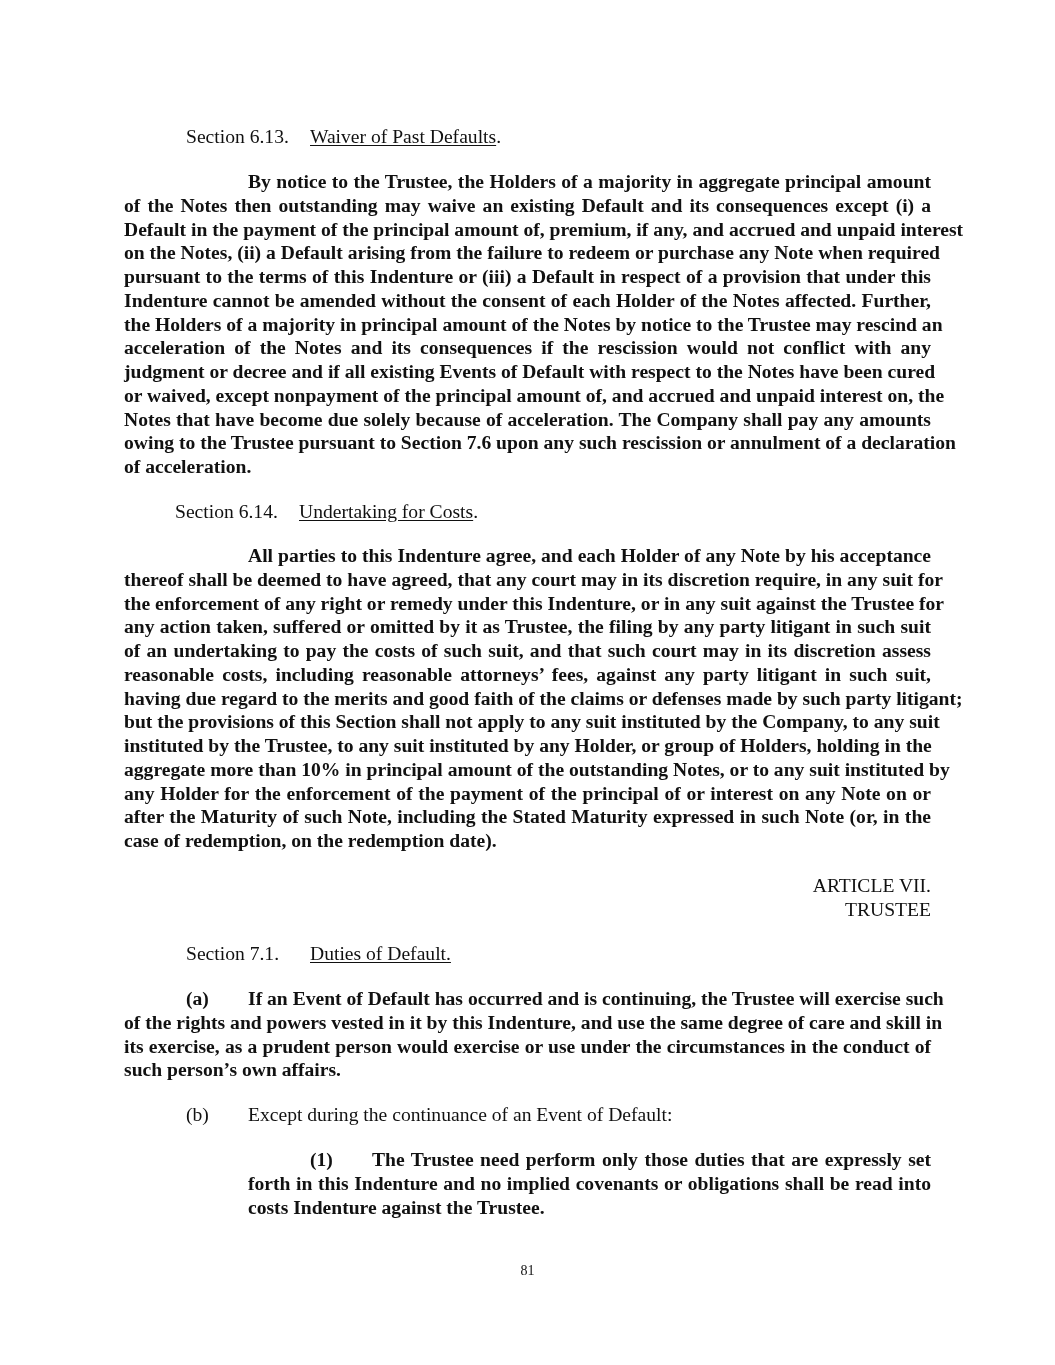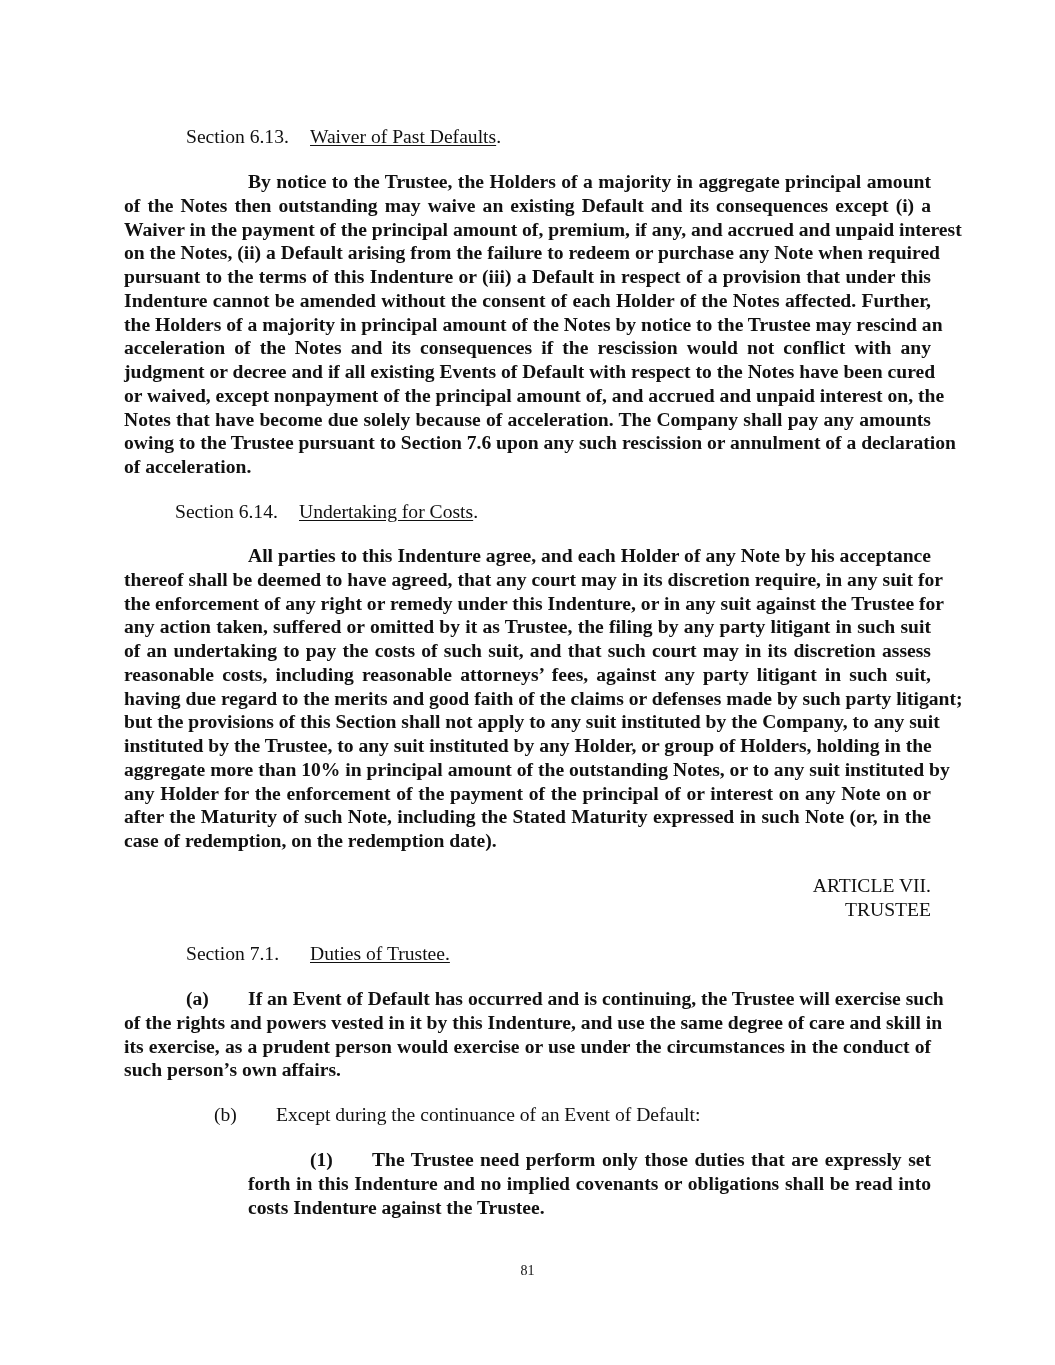--- a/index.html
+++ b/index.html
@@ -22,21 +22,21 @@
 
 <div class="page">
 
   <div class="heading" style="left:186px; top:125px;">
     <span class="num" style="width:124px;">Section 6.13.</span><span class="ttl">Waiver of Past Defaults</span><span>.</span>
   </div>
 
   <div class="blk" style="top:170px;">
     <span class="line ind1">By notice to the Trustee, the Holders of a majority in aggregate principal amount</span>
     <span class="line">of the Notes then outstanding may waive an existing Default and its consequences except (i) a</span>
-    <span class="line">Waiver in the payment of the principal amount of, premium, if any, and accrued and unpaid interest</span>
+    <span class="line">Default in the payment of the principal amount of, premium, if any, and accrued and unpaid interest</span>
     <span class="line">on the Notes, (ii) a Default arising from the failure to redeem or purchase any Note when required</span>
     <span class="line">pursuant to the terms of this Indenture or (iii) a Default in respect of a provision that under this</span>
     <span class="line">Indenture cannot be amended without the consent of each Holder of the Notes affected. Further,</span>
     <span class="line">the Holders of a majority in principal amount of the Notes by notice to the Trustee may rescind an</span>
     <span class="line">acceleration of the Notes and its consequences if the rescission would not conflict with any</span>
     <span class="line">judgment or decree and if all existing Events of Default with respect to the Notes have been cured</span>
     <span class="line">or waived, except nonpayment of the principal amount of, and accrued and unpaid interest on, the</span>
     <span class="line">Notes that have become due solely because of acceleration. The Company shall pay any amounts</span>
     <span class="line">owing to the Trustee pursuant to Section 7.6 upon any such rescission or annulment of a declaration</span>
     <span class="line last">of acceleration.</span>
@@ -61,33 +61,33 @@
     <span class="line">after the Maturity of such Note, including the Stated Maturity expressed in such Note (or, in the</span>
     <span class="line last">case of redemption, on the redemption date).</span>
   </div>
 
   <div class="center" style="top:874px;">
     <div>ARTICLE VII.</div>
     <div>TRUSTEE</div>
   </div>
 
   <div class="heading" style="left:186px; top:942px;">
-    <span class="num" style="width:124px;">Section 7.1.</span><span class="ttl">Duties of Trustee.</span>
+    <span class="num" style="width:124px;">Section 7.1.</span><span class="ttl">Duties of Default.</span>
   </div>
 
   <div class="blk" style="top:987px;">
     <span class="line" style="padding-left:62px; box-sizing:border-box;">
       <span class="lbl" style="width:62px; text-align-last:left;">(a)</span><span>If an Event of Default has occurred and is continuing, the Trustee will exercise such</span>
     </span>
     <span class="line">of the rights and powers vested in it by this Indenture, and use the same degree of care and skill in</span>
     <span class="line">its exercise, as a prudent person would exercise or use under the circumstances in the conduct of</span>
     <span class="line last">such person’s own affairs.</span>
   </div>
 
-  <div class="heading" style="left:186px; top:1103px;margin-left:28px;">
+  <div class="heading" style="left:186px; top:1103px;">
     <span class="lbl" style="width:62px;">(b)</span><span>Except during the continuance of an Event of Default:</span>
   </div>
 
   <div class="blk" style="top:1148px; left:248px; width:683px;">
     <span class="line" style="padding-left:62px; box-sizing:border-box;">
       <span class="lbl" style="width:62px;">(1)</span><span>The Trustee need perform only those duties that are expressly set</span>
     </span>
     <span class="line">forth in this Indenture and no implied covenants or obligations shall be read into</span>
     <span class="line last">costs Indenture against the Trustee.</span>
   </div>

